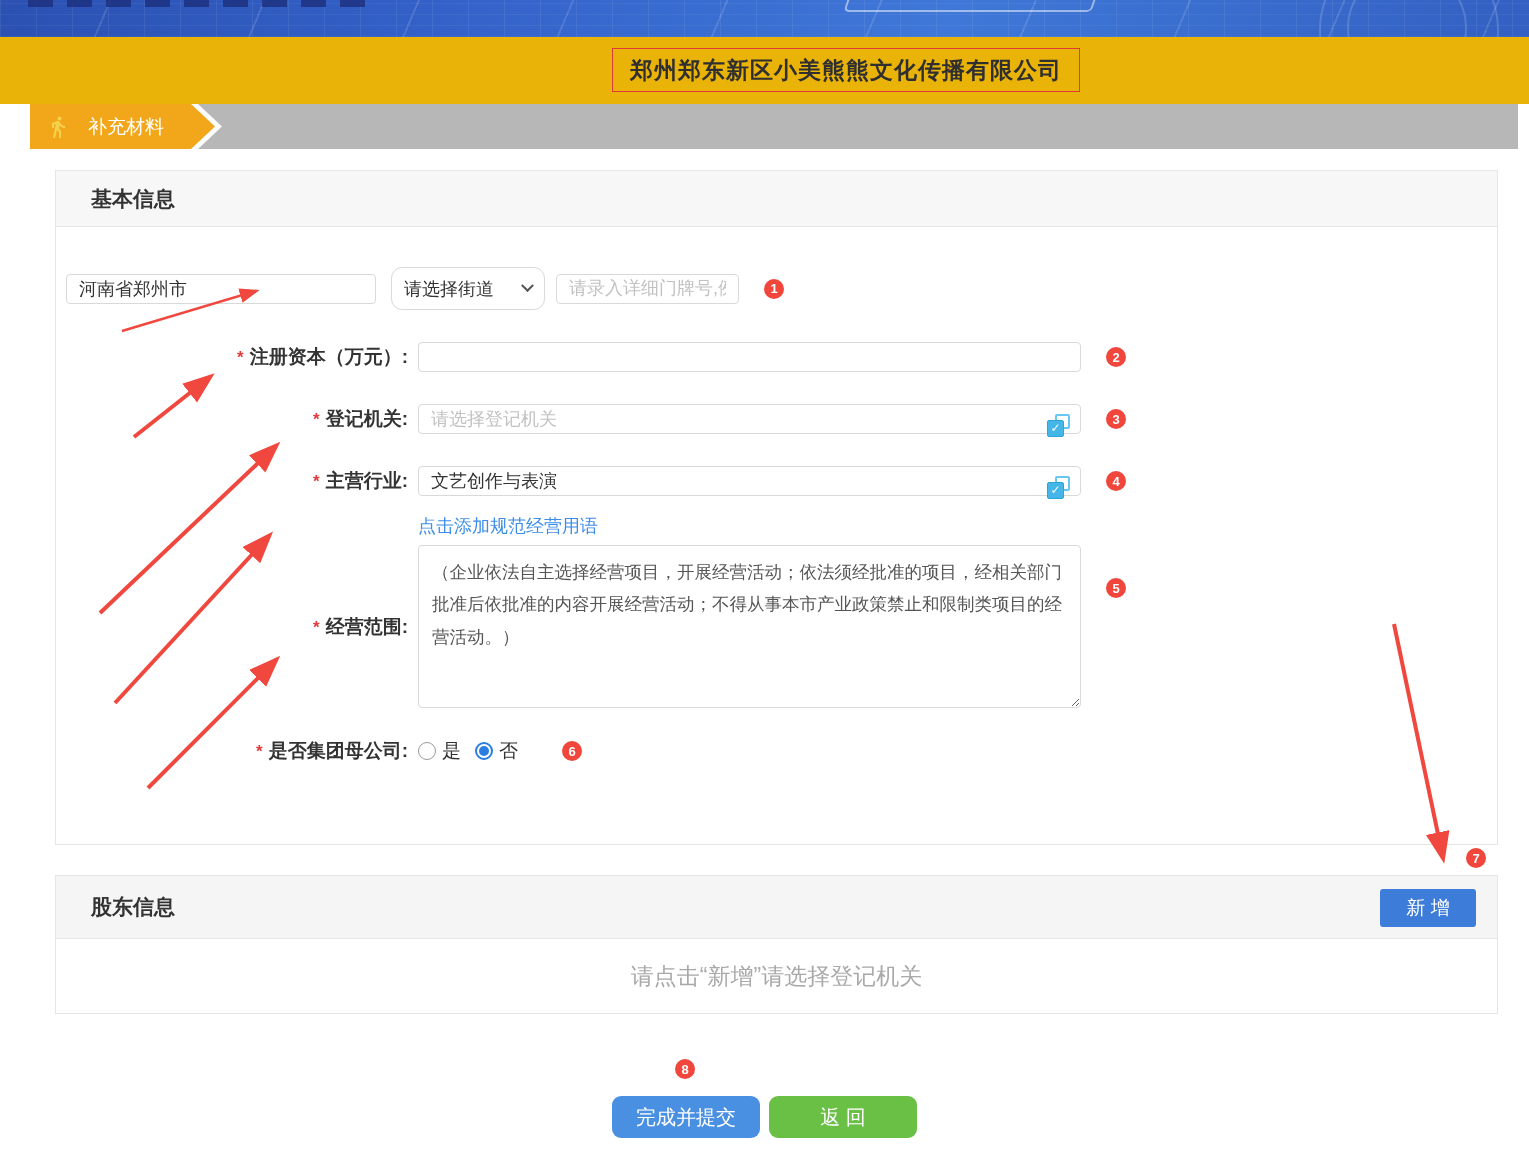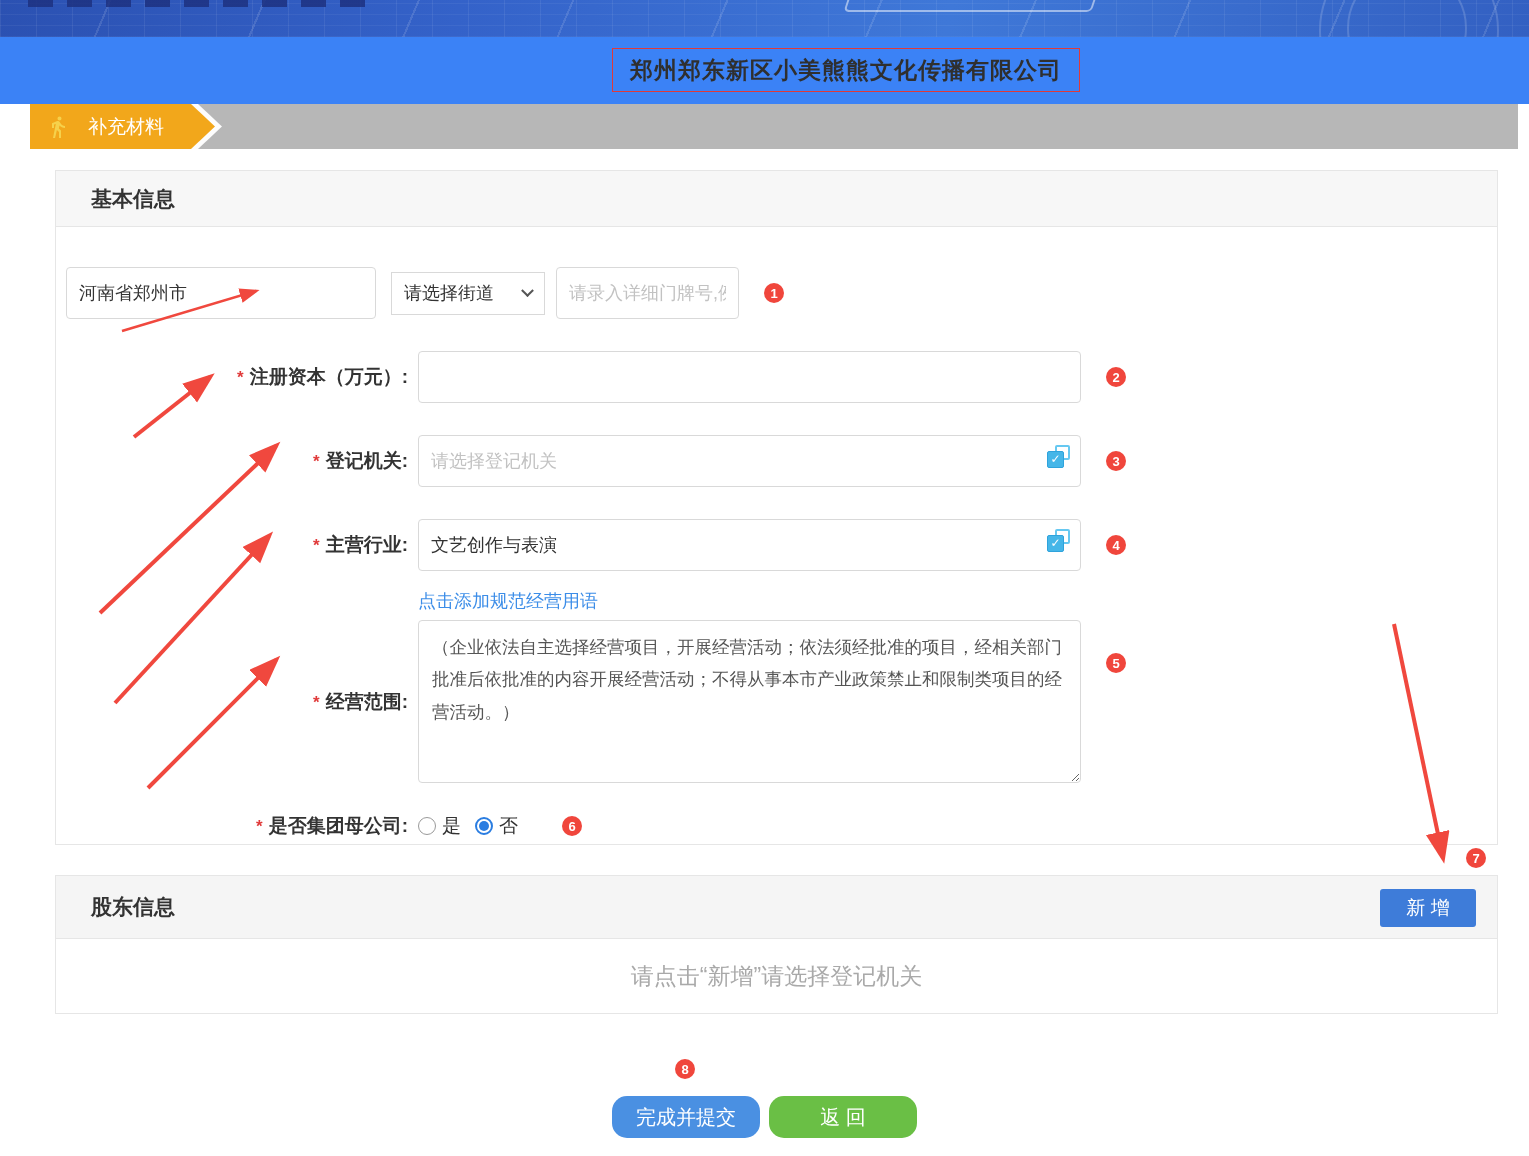--- a/index.html
+++ b/index.html
@@ -18,21 +18,21 @@
   .banner .diag { position:absolute; inset:-30px;
     background:repeating-linear-gradient(113deg,transparent 0 140px,rgba(255,255,255,.22) 140px 142px); opacity:.55; }
   .banner .clip-tab { position:absolute; left:848px; top:-16px; width:248px; height:28px;
     border:2px solid rgba(255,255,255,.5); border-radius:5px; transform:skewX(-18deg); }
   .banner .arc { position:absolute; border:2px solid rgba(255,255,255,.16); border-radius:50%; }
   .arc1 { width:180px; height:180px; right:30px; top:-60px; }
   .arc2 { width:120px; height:120px; right:62px; top:-32px; }
   .banner .cliptext { position:absolute; left:28px; top:0; width:345px; height:7px; opacity:.85;
     background:repeating-linear-gradient(90deg,#1d3180 0 25px,transparent 25px 39px); }
   
-  .title-strip { position:absolute; left:0; top:37px; width:1529px; height:67px; background:#3b82f6; }
+  .title-strip { position:absolute; left:0; top:37px; width:1529px; height:67px; background:#eab308; }
   .title-box { position:absolute; left:612px; top:11px; height:44px; padding:0 17px;
     border:1px solid #e03a3a; display:flex; align-items:center;
     font-size:23px; font-weight:bold; color:#2f2f2f; letter-spacing:1px; }
   
   .tabbar { position:absolute; left:30px; top:104px; width:1488px; height:45px; background:#b7b7b7; }
   .tab-edge { position:absolute; left:0; top:0; width:192px; height:45px; background:#fdfdfd;
     clip-path:polygon(0 0,168px 0,192px 50%,168px 100%,0 100%); }
   .tab { position:absolute; left:0; top:0; width:185px; height:45px; background:#f2a71b;
     clip-path:polygon(0 0,161px 0,185px 50%,161px 100%,0 100%);
     display:flex; align-items:center; color:#fff; font-size:19px; }
@@ -45,28 +45,28 @@
     align-items:center; padding-left:35px; font-size:21px; font-weight:bold; color:#333; position:relative; }
   .panel-basic .panel-header { height:56px; }
   .panel-share .panel-header { height:63px; background:#f5f5f5; }
   .panel-body { position:relative; }
   .panel-basic .panel-body { padding-top:40px; }
   
   .frow { display:flex; align-items:center; margin-bottom:32px; }
   .flabel { width:352px; flex-shrink:0; text-align:right; font-size:19px; font-weight:bold; color:#333; }
   .req { color:#e03a3a; font-size:17px; margin-right:6px; font-weight:bold; }
   .fcontent { margin-left:10px; display:flex; align-items:center; }
-  .inp { height:52px; border:1px solid #d9d9d9; border-radius:4px; font-size:18px; color:#333;
+  .inp { height:30px; border:1px solid #d9d9d9; border-radius:4px; font-size:18px; color:#333;
     padding:0 12px; outline:none; font-family:inherit; background:#fff; }
   .inp::placeholder { color:#c2c2c2; }
   .inp-address { width:310px; }
   .inp-detail { width:183px; margin-left:11px; }
   .inp-wide { width:663px; }
   .inp-icon { padding-right:24px; }
-  .sel { width:154px; height:43px; margin-left:15px; border:1px solid #d9d9d9; border-radius:0;
+  .sel { width:154px; height:43px; margin-left:15px; border:1px solid #d9d9d9; border-radius:11px;
     display:flex; align-items:center; justify-content:space-between; padding:0 12px;
     font-size:18px; color:#333; cursor:pointer; background:#fff; }
   .chev { width:9px; height:9px; border-right:2px solid #555; border-bottom:2px solid #555;
     transform:rotate(45deg) translate(-2px,-2px); }
   .inp-wrap { position:relative; }
   .picker-icon { position:absolute; right:11px; top:10px; width:23px; height:23px; cursor:pointer; }
   .picker-icon .back { position:absolute; right:0; top:0; width:15px; height:15px;
     border:2px solid #66c8f1; border-radius:2px; background:#fff; }
   .picker-icon .front { position:absolute; left:0; bottom:0; width:17px; height:17px;
     background:#45b6e8; border:1px solid #2fa3dc; border-radius:2px;
@@ -90,21 +90,21 @@
     margin:-5px 0 0 -5px; border-radius:50%; background:#2a7de1; }
   .frow-radio .badge { margin-left:30px; }
   
   .add-btn { position:absolute; right:21px; top:13px; width:96px; height:38px; background:#3e7cd9;
     color:#fff; font-size:19px; border:none; border-radius:3px; cursor:pointer; font-family:inherit; }
   .share-body { height:75px; display:flex; align-items:center; justify-content:center;
     font-size:23px; color:#a9a9a9; }
   
   .footer { position:absolute; left:0; top:1096px; width:1529px; display:flex;
     justify-content:center; gap:9px; }
-  .btn { width:148px; height:42px; border:none; border-radius:15px; color:#fff; font-size:20px;
+  .btn { width:148px; height:42px; border:none; border-radius:9px; color:#fff; font-size:20px;
     cursor:pointer; font-family:inherit; }
   .btn-submit { background:#4a90e2; }
   .btn-back { background:#6abf45; }
   
   .arrows { position:absolute; left:0; top:0; pointer-events:none; z-index:60; }
   .float-badge { position:absolute; z-index:61; margin-left:0; }
   .badge7 { left:1466px; top:848px; }
   .badge8 { left:675px; top:1059px; }
 </style>
 </head>

